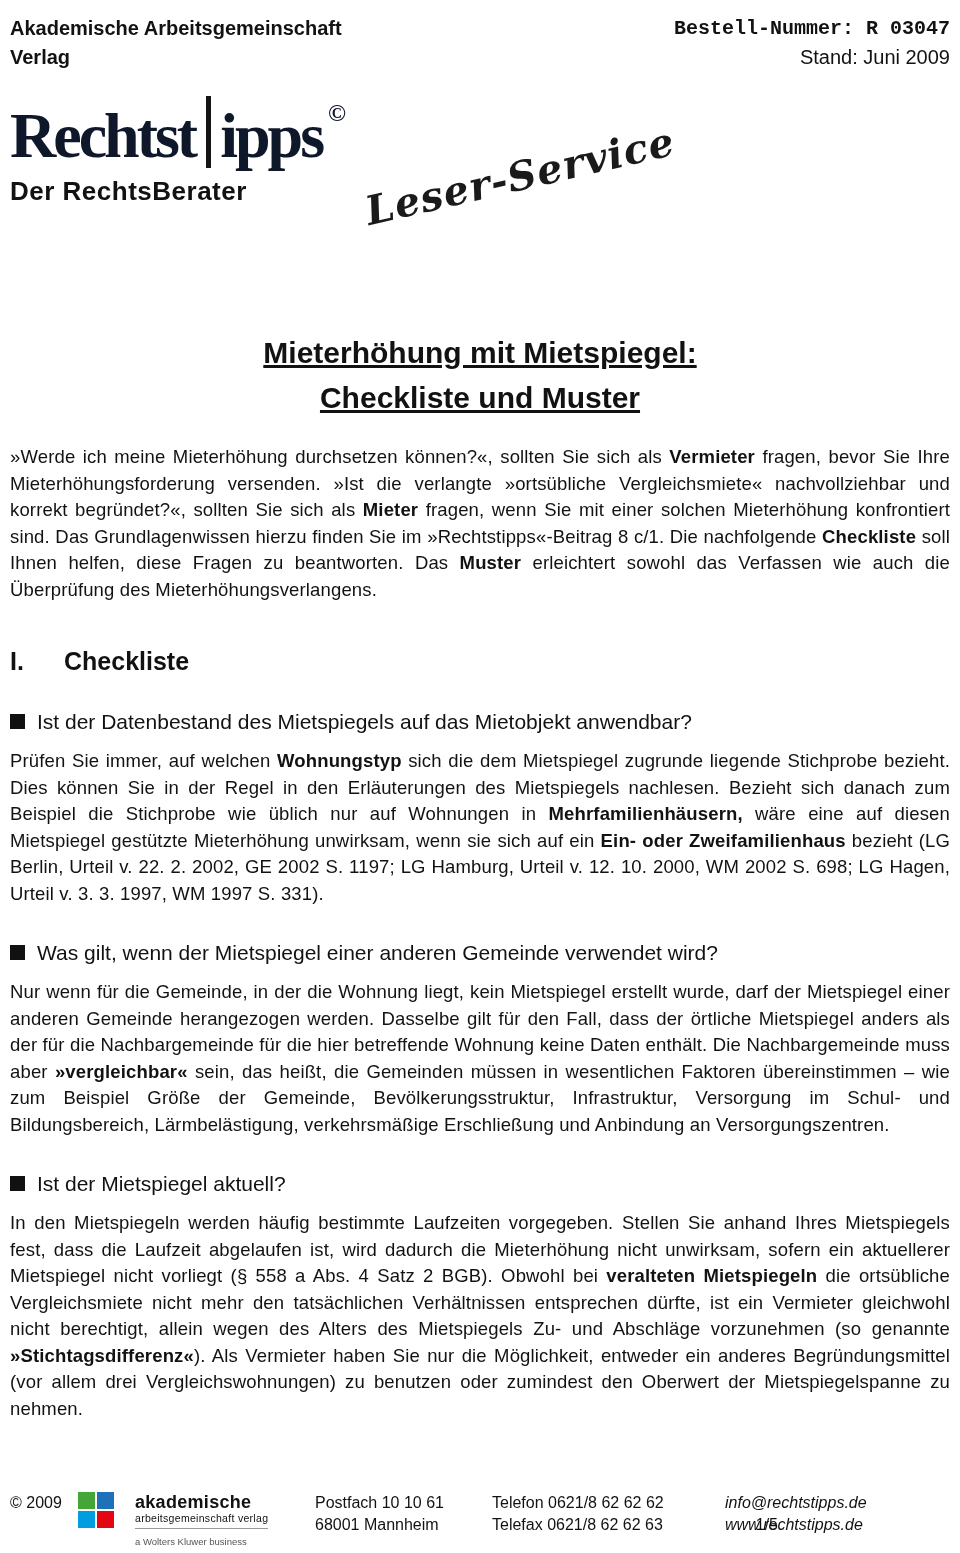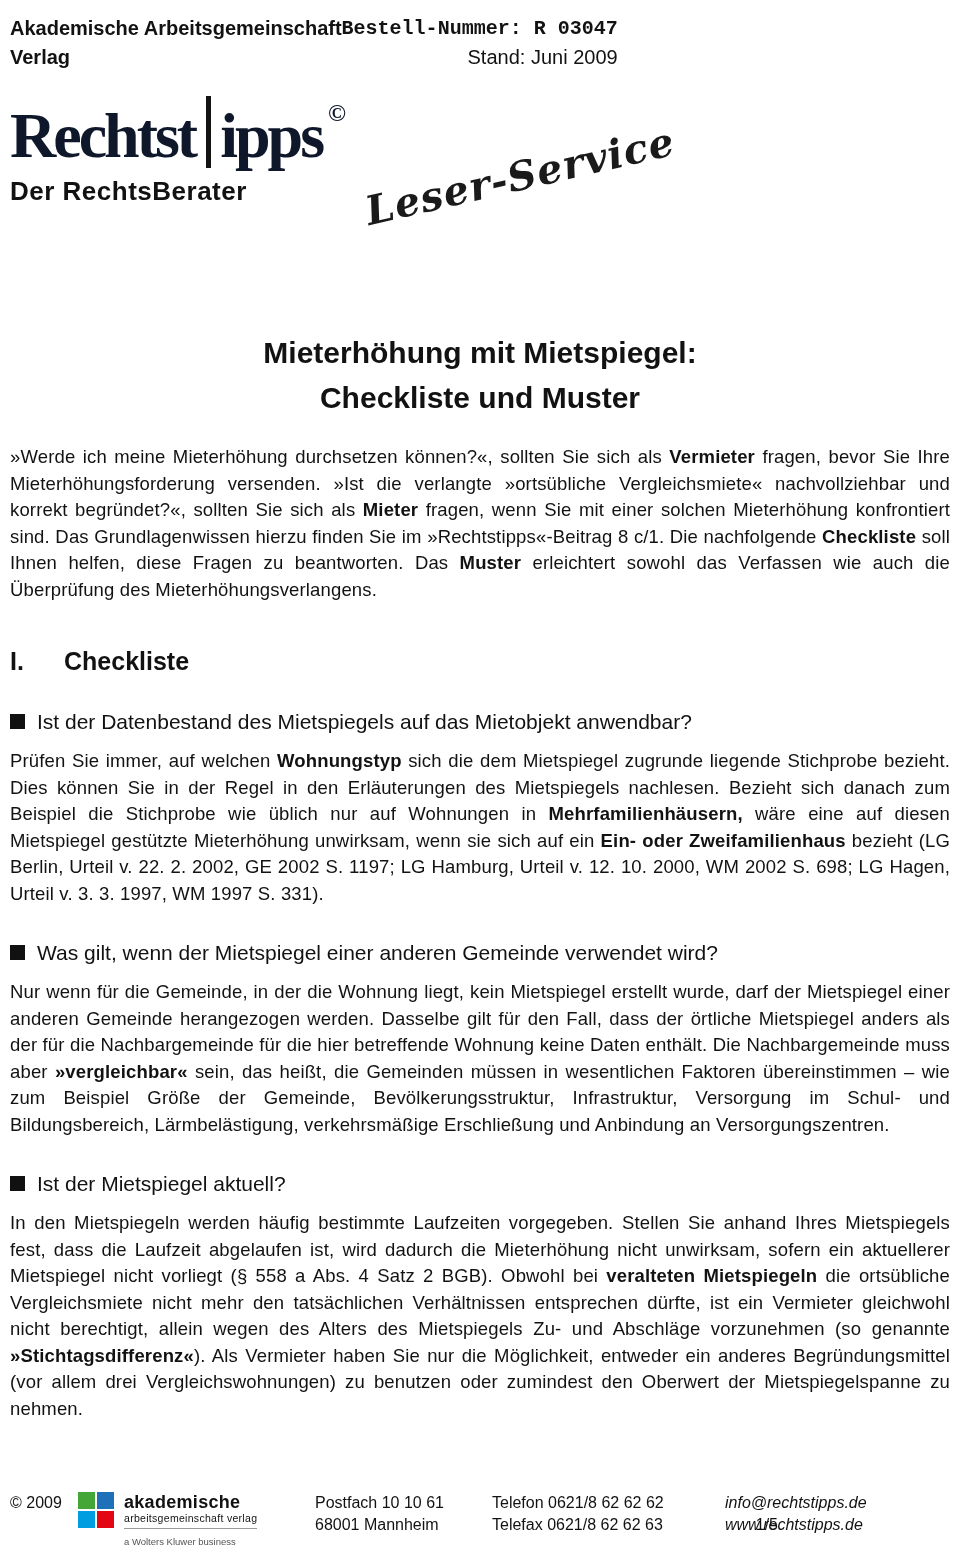--- a/index.html
+++ b/index.html
@@ -5,21 +5,21 @@
   * { margin:0; padding:0; box-sizing:border-box; }
   html,body { background:#ffffff; }
   .page {
     position:relative; width:960px; height:1553px; margin:0 auto;
     background:#ffffff; color:#121212; overflow:hidden;
     font-family:"Liberation Sans","DejaVu Sans",sans-serif;
   }
   .content { padding:14px 10px 0 10px; }
 
   
-  .header { display:flex; font-size:20px; line-height:29px; }
+  .header { display:flex; justify-content:space-between; font-size:20px; line-height:29px; }
   .header .pub { font-weight:bold; }
   .header .meta { text-align:right; }
   .header .meta .order { font-weight:bold;font-family:Liberation Mono, monospace; }
 
   
   .logo-block { position:relative; margin-top:24px; height:142px; }
   .brand {
     font-family:Liberation Serif, serif;
     font-weight:bold; font-size:64px; letter-spacing:-3px; line-height:1; color:#0f172a;
   }
@@ -27,40 +27,40 @@
   .brand .copy { font-size:24px; letter-spacing:0; vertical-align:36px; margin-left:6px; }
   .brand-sub { margin-top:8px; font-size:26px; font-weight:bold; letter-spacing:0.5px; }
   .script {
     position:absolute; left:352px; top:56px;
     font-family:"DejaVu Serif","Liberation Serif",serif;
     font-style:italic; font-weight:bold; font-size:40px; letter-spacing:1px;
     transform:rotate(-13deg); color:#1a1a1a; white-space:nowrap;
   }
 
   
-  .title { margin-top:92px; text-align:center; font-weight:bold; font-size:30px; line-height:45px; }
+  .title { margin-top:92px; text-align:center; font-weight:bold; font-size:30px; line-height:45px;text-decoration:underline; }
 
   
   .para { font-size:18.5px; line-height:26.5px; text-align:justify; letter-spacing:0.15px; }
   .para .bold, .bold { font-weight:bold; }
   .intro { margin-top:24px; }
 
   .section-heading { margin-top:44px; font-size:25px; font-weight:bold; }
   .section-heading .num { display:inline-block; width:54px; }
 
   .subsection { margin-top:32px; }
   .sub-heading { font-size:21px; font-weight:normal; line-height:28px; }
   .sq { display:inline-block; width:15px; height:15px; background:#111; margin-right:12px; }
   .subsection .para { margin-top:12px; }
 
   
   .footer { position:absolute; left:0; top:1486px; width:788px; height:60px; font-size:16px; line-height:22px; }
   .footer .fcell { position:absolute; top:6px; }
   .f-copy { left:10px; }
-  .f-logo { left:78px; top:0; display:flex; gap:10px; }
+  .f-logo { left:78px; top:0; display:flex; gap:21px; }
   .fl-icon { position:relative; width:36px; height:36px; }
   .fl-icon div { position:absolute; width:17px; height:17px; }
   .fl-q-tl { left:0; top:0; }
   .fl-q-tr { left:19px; top:0; }
   .fl-q-bl { left:0; top:19px; }
   .fl-q-br { left:19px; top:19px; }
   .fl-text { padding-top:1px; }
   .fl-name { font-size:18px; font-weight:bold; line-height:19px; letter-spacing:0.3px; }
   .fl-sub { font-size:10.5px; line-height:13px; letter-spacing:0.3px; }
   .fl-tag { margin-top:3px; padding-top:2px; border-top:1px solid #9a9a9a; font-size:9.5px; color:#555; }

